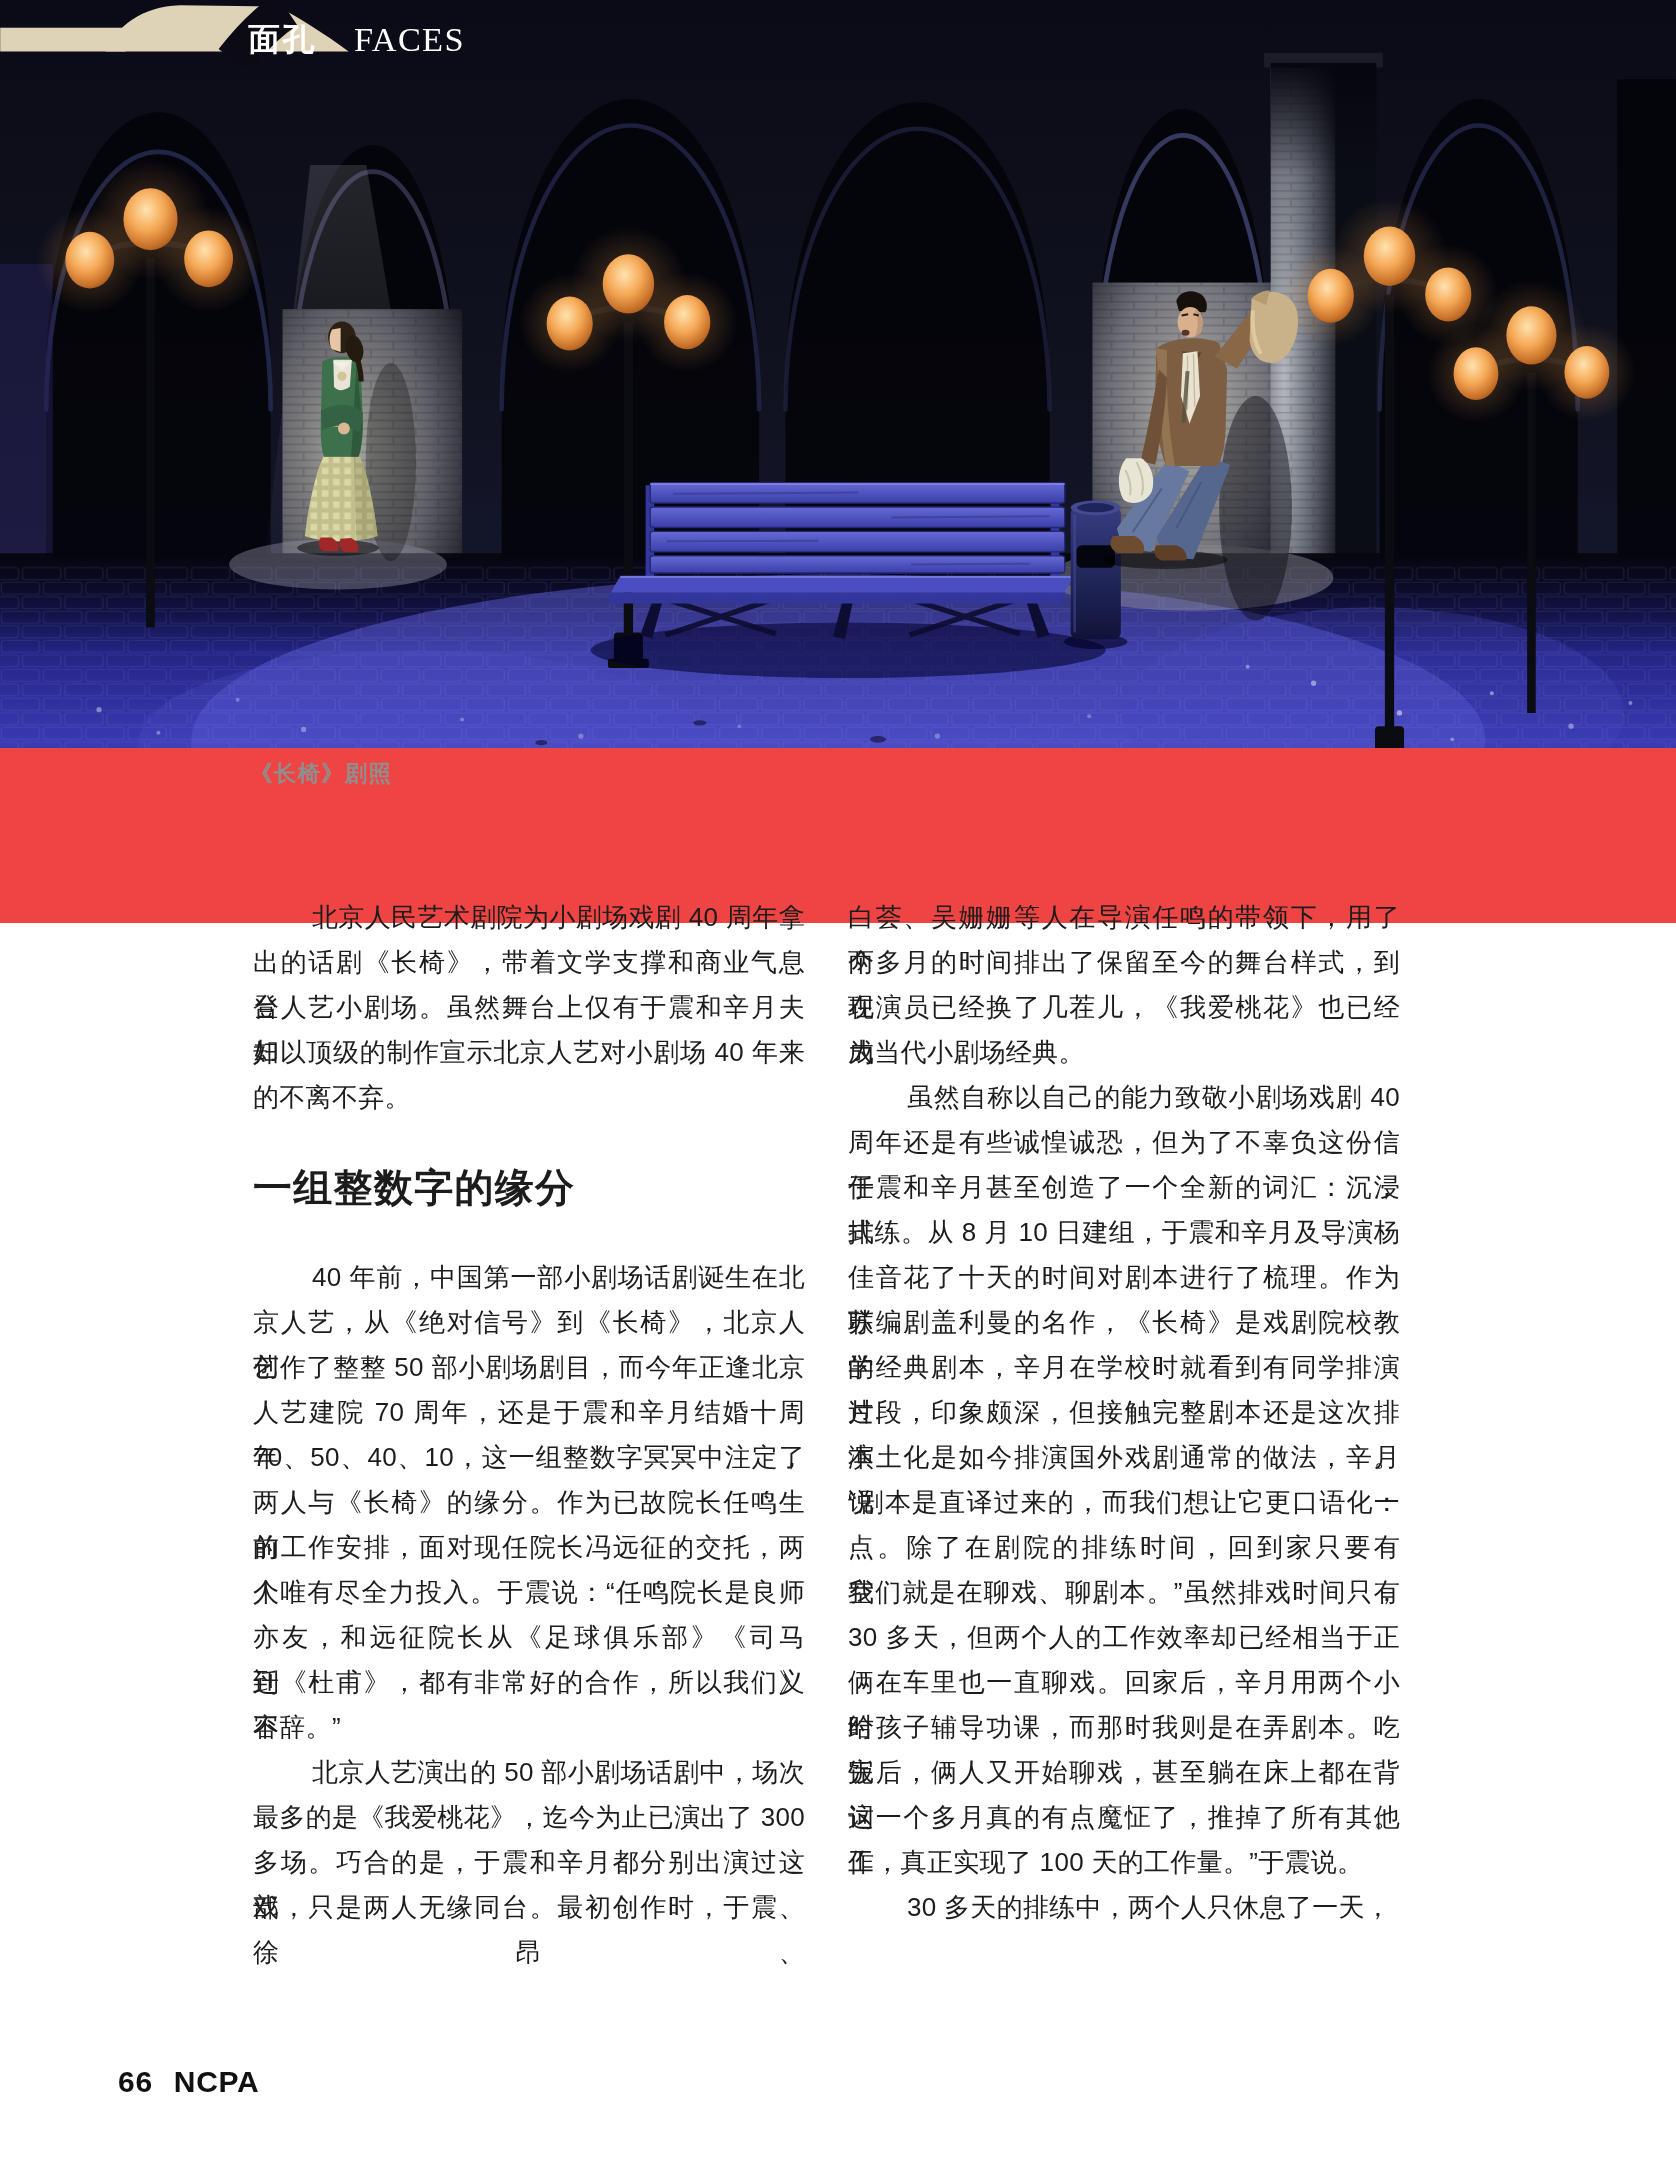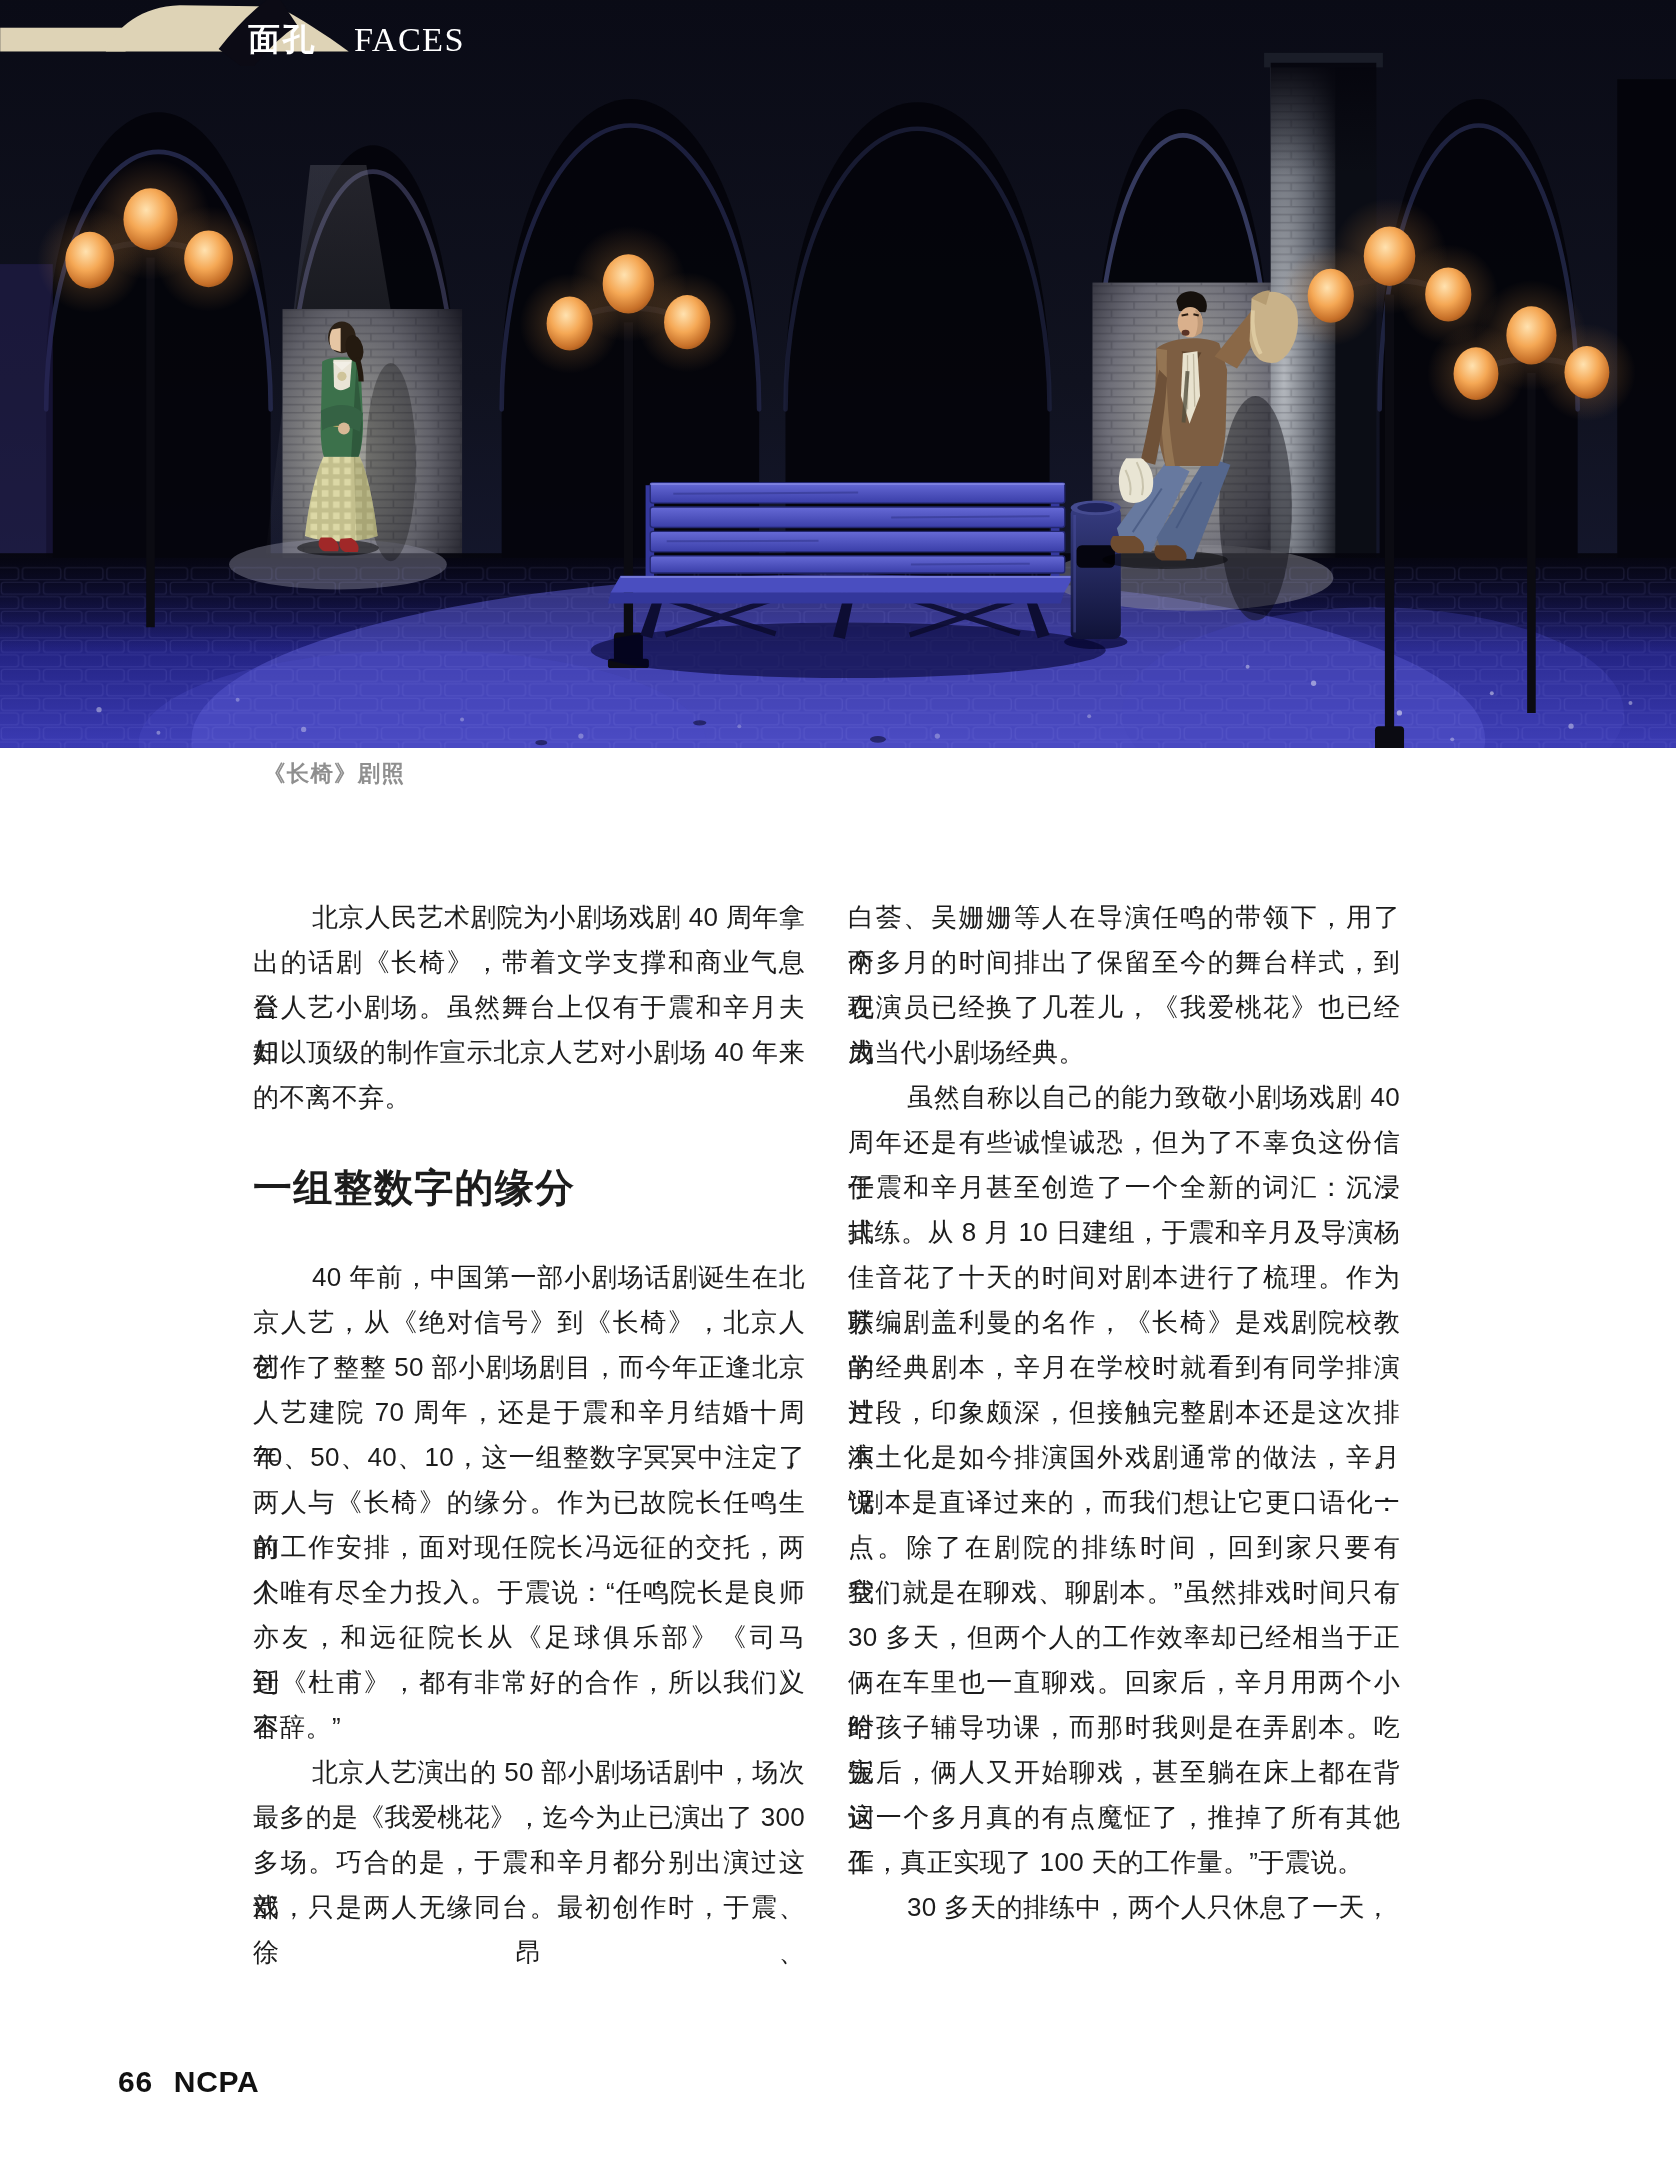--- a/index.html
+++ b/index.html
@@ -1,23 +1,23 @@
 <!DOCTYPE html>
 <html style="font-size:10.6px"><head>
 <meta charset="utf-8">
 <style>
   html,body{margin:0;padding:0;background:#e8e8e8;}
   .page{position:relative;width:1676px;height:2183px;background:#ffffff;overflow:hidden;
         font-family:"Liberation Sans", sans-serif;}
   
-  .photo{position:absolute;left:0;top:0;width:1676px;height:748px;background:#fca5a5;}
+  .photo{position:absolute;left:0;top:0;width:1676px;height:923px;background:#ef4444;}
   .photo svg{position:absolute;left:0;top:0;display:block;}
   .logo{position:absolute;left:0;top:102px;width:502px;height:66px;}
   
-  .caption{position:absolute;left:263px;top:758px;font-size:22.4px;font-weight:700;
+  .caption{position:absolute;left:250px;top:758px;font-size:22.4px;font-weight:700;
            color:#8f8f8f;letter-spacing:1.3px;}
   
   .col{position:absolute;top:895px;width:552px;color:#1c1c1c;}
   .col-left{left:253px;}
   .col-right{left:848px;}
   .line{height:45px;line-height:45px;font-size:26px;letter-spacing:0.3px;
         text-align:justify;text-align-last:justify;text-justify:inter-character;
         overflow:visible;}
   .line.indent{text-indent:59px;}
   .line.short{text-align-last:left;}

